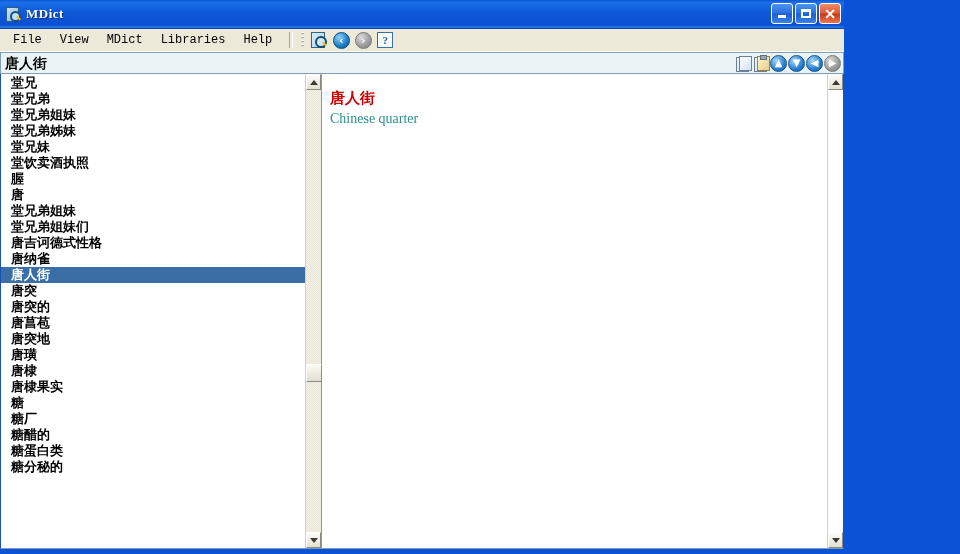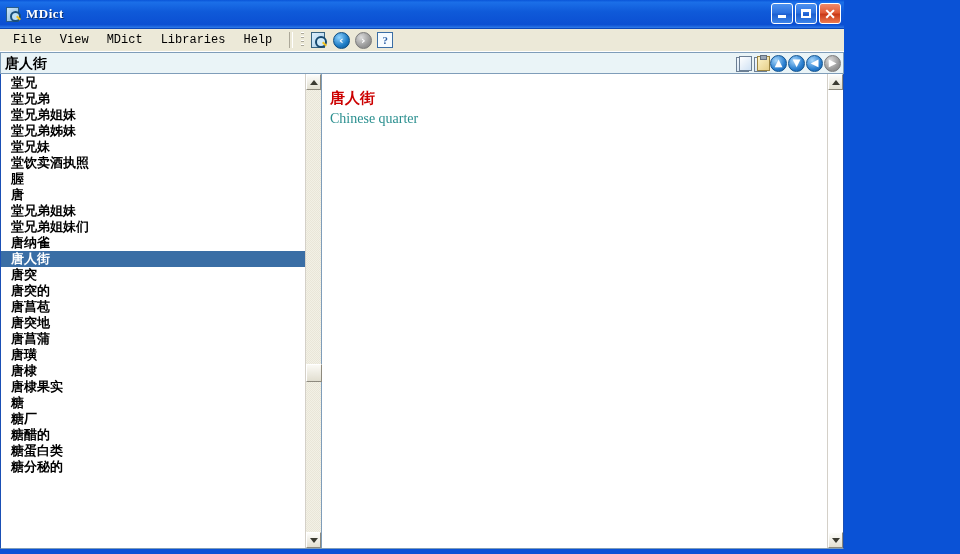--- a/index.html
+++ b/index.html
@@ -283,27 +283,27 @@
           <div class="wrow">堂兄</div>
           <div class="wrow">堂兄弟</div>
           <div class="wrow">堂兄弟姐妹</div>
           <div class="wrow">堂兄弟姊妹</div>
           <div class="wrow">堂兄妹</div>
           <div class="wrow">堂饮卖酒执照</div>
           <div class="wrow">腛</div>
           <div class="wrow">唐</div>
           <div class="wrow">堂兄弟姐妹</div>
           <div class="wrow">堂兄弟姐妹们</div>
+          <div class="wrow">唐吉诃德式性格</div>
           <div class="wrow">唐纳雀</div>
           <div class="wrow sel">唐人街</div>
           <div class="wrow">唐突</div>
           <div class="wrow">唐突的</div>
           <div class="wrow">唐菖苞</div>
           <div class="wrow">唐突地</div>
-          <div class="wrow">唐菖蒲</div>
           <div class="wrow">唐璜</div>
           <div class="wrow">唐棣</div>
           <div class="wrow">唐棣果实</div>
           <div class="wrow">糖</div>
           <div class="wrow">糖厂</div>
           <div class="wrow">糖醋的</div>
           <div class="wrow">糖蛋白类</div>
           <div class="wrow">糖分秘的</div>
         </div>
       <div class="vsb">

